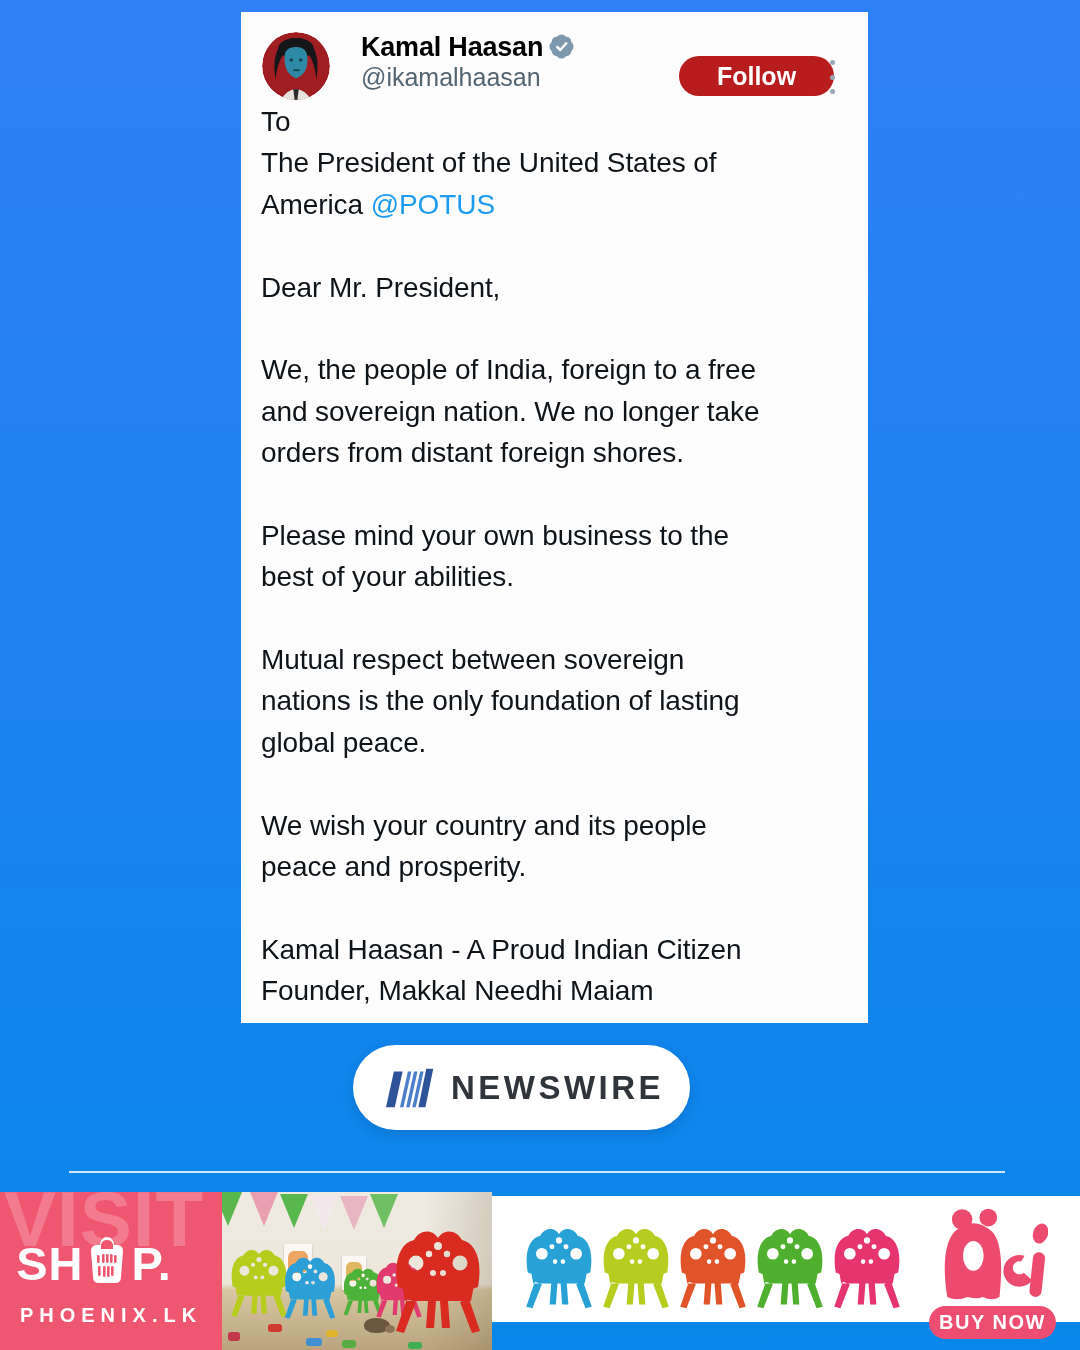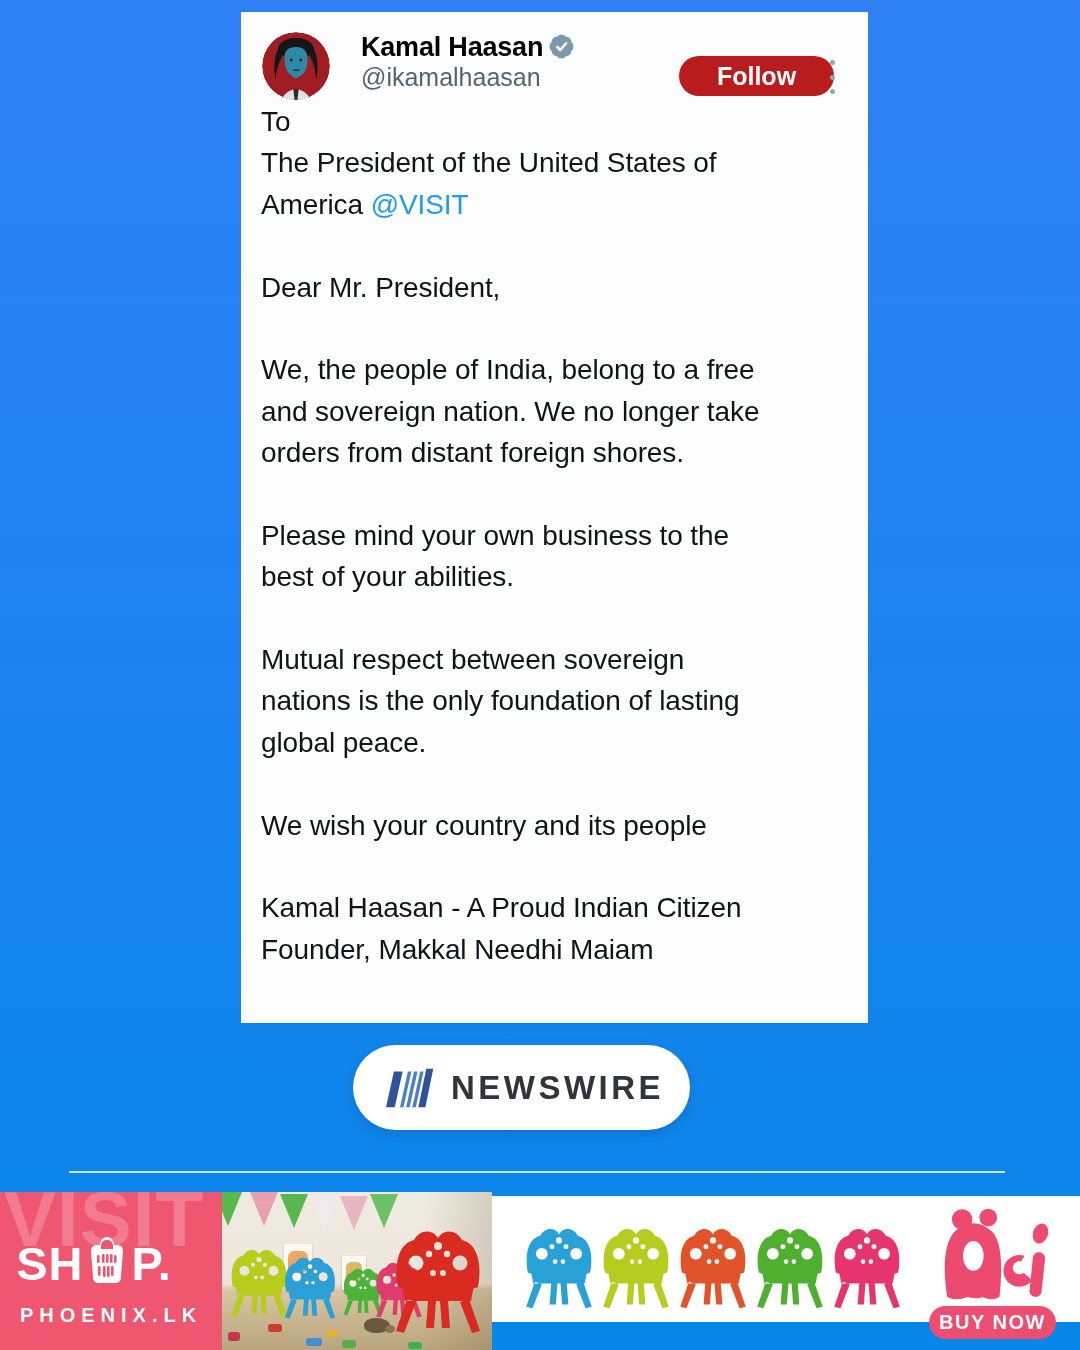--- a/index.html
+++ b/index.html
@@ -154,29 +154,29 @@
           <i></i>
         </div>
     </div>
 
     <div class="tweet-body">
 
         <div class="tweet-line"><span>To</span><span class="tlink"></span></div>
 
         <div class="tweet-line"><span>The President of the United States of</span><span class="tlink"></span></div>
 
-        <div class="tweet-line"><span>America </span><span class="tlink">@VISIT</span></div>
+        <div class="tweet-line"><span>America </span><span class="tlink">@POTUS</span></div>
 
         <div class="tweet-line"><span></span><span class="tlink"></span></div>
 
         <div class="tweet-line"><span>Dear Mr. President,</span><span class="tlink"></span></div>
 
         <div class="tweet-line"><span></span><span class="tlink"></span></div>
 
-        <div class="tweet-line"><span>We, the people of India, belong to a free</span><span class="tlink"></span></div>
+        <div class="tweet-line"><span>We, the people of India, foreign to a free</span><span class="tlink"></span></div>
 
         <div class="tweet-line"><span>and sovereign nation. We no longer take</span><span class="tlink"></span></div>
 
         <div class="tweet-line"><span>orders from distant foreign shores.</span><span class="tlink"></span></div>
 
         <div class="tweet-line"><span></span><span class="tlink"></span></div>
 
         <div class="tweet-line"><span>Please mind your own business to the</span><span class="tlink"></span></div>
 
         <div class="tweet-line"><span>best of your abilities.</span><span class="tlink"></span></div>
@@ -186,20 +186,21 @@
         <div class="tweet-line"><span>Mutual respect between sovereign</span><span class="tlink"></span></div>
 
         <div class="tweet-line"><span>nations is the only foundation of lasting</span><span class="tlink"></span></div>
 
         <div class="tweet-line"><span>global peace.</span><span class="tlink"></span></div>
 
         <div class="tweet-line"><span></span><span class="tlink"></span></div>
 
         <div class="tweet-line"><span>We wish your country and its people</span><span class="tlink"></span></div>
 
+        <div class="tweet-line"><span>peace and prosperity.</span><span class="tlink"></span></div>
 
         <div class="tweet-line"><span></span><span class="tlink"></span></div>
 
         <div class="tweet-line"><span>Kamal Haasan - A Proud Indian Citizen</span><span class="tlink"></span></div>
 
         <div class="tweet-line"><span>Founder, Makkal Needhi Maiam</span><span class="tlink"></span></div>
       </div>
   </section>
 
   <div class="newswire-pill">

